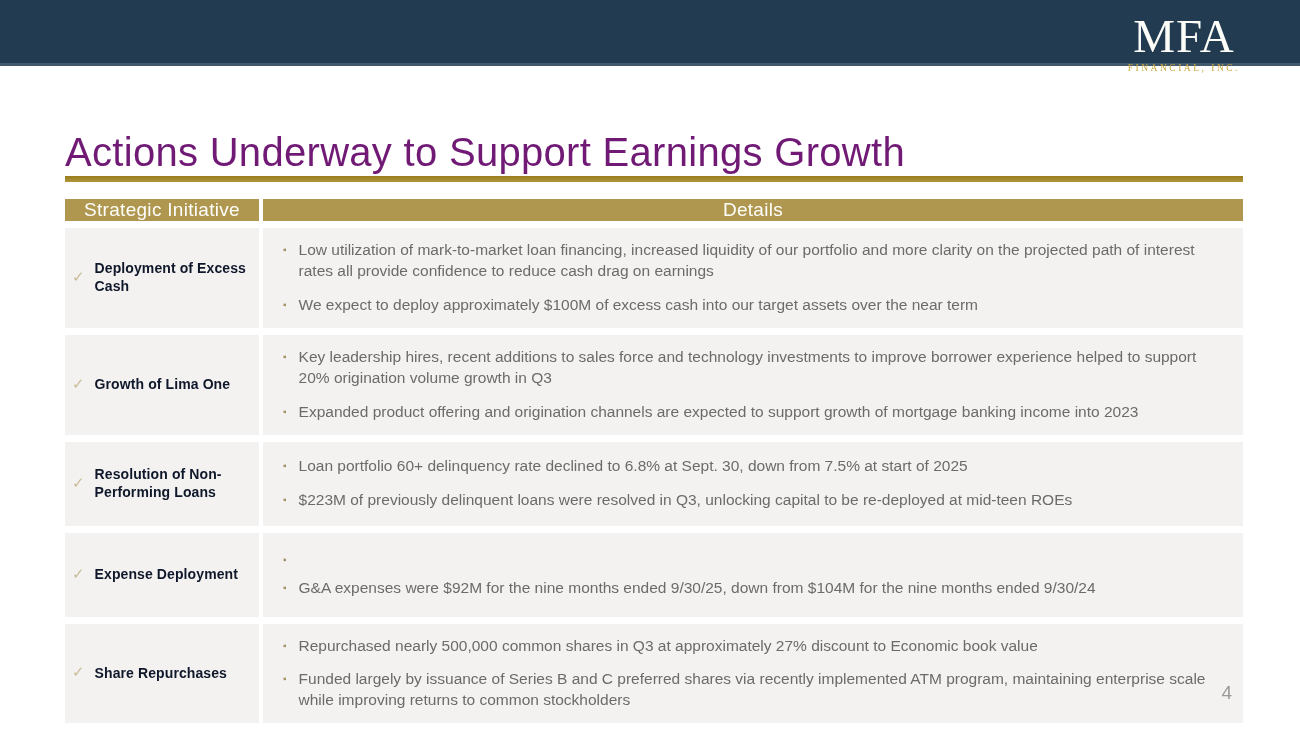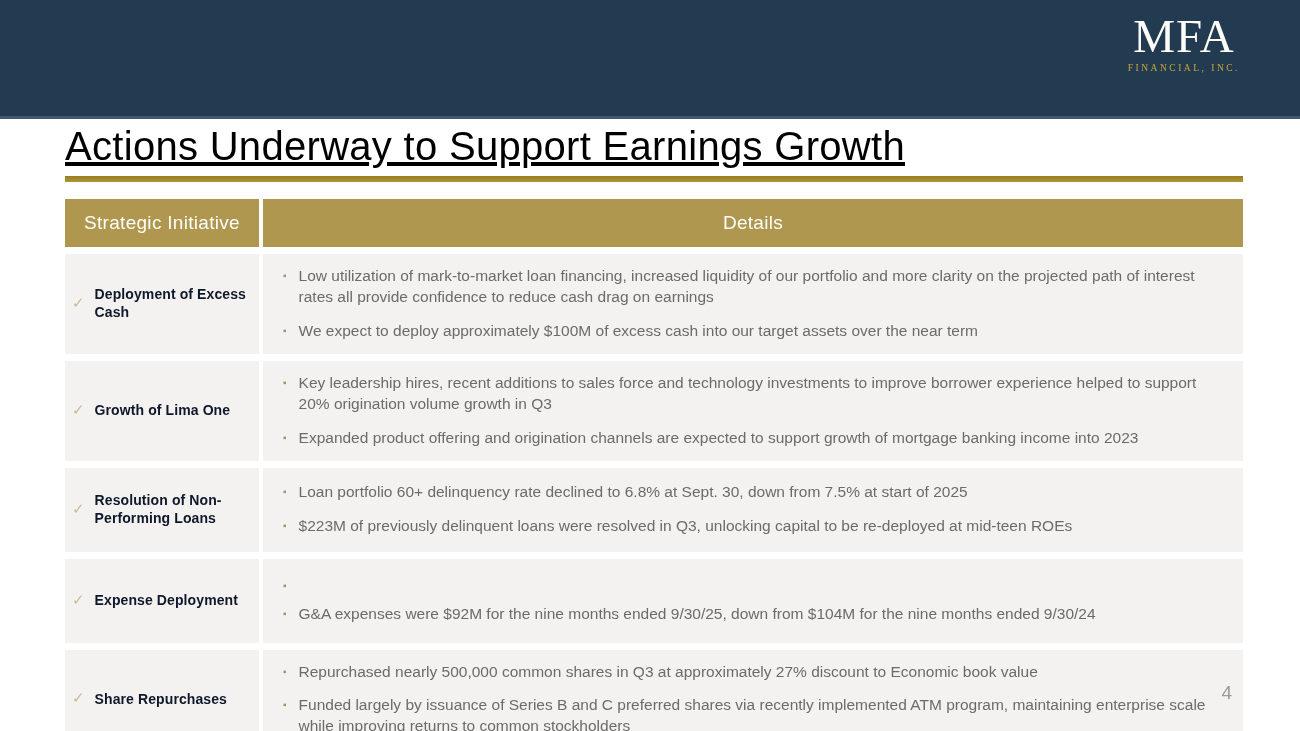--- a/index.html
+++ b/index.html
@@ -1,40 +1,40 @@
 <!DOCTYPE html>
 <html><head>
 <meta charset="utf-8">
 <style>
   * { margin:0; padding:0; box-sizing:border-box; }
   html,body { width:1300px; height:731px; overflow:hidden; background:#ffffff;
               font-family:"Liberation Sans", sans-serif; }
   .slide { position:relative; width:1300px; height:731px; background:#ffffff; }
 
   
-  .banner { position:absolute; left:0; top:0; width:1300px; height:119px;
+  .banner { position:absolute; left:0; top:0; width:1300px; height:66px;
             background:#223B50; border-bottom:3px solid #40596D; }
   .logo { position:absolute; right:60px; top:13px; text-align:center; line-height:1; }
   .logo-main { font-family:"Liberation Serif", serif; color:#FCFCF8; font-size:47px;
                font-weight:400; letter-spacing:1px; }
   .logo-sub { font-family:"Liberation Serif", serif; color:#C9A63C; font-size:9.5px;
               letter-spacing:2.5px; margin-top:4px; font-weight:400; }
 
   
-  .title { position:absolute; left:65px; top:124px; font-size:40px; font-weight:300;
-           color:#000000; letter-spacing:0.3px;text-decoration:underline; }
+  .title { position:absolute; left:65px; top:130px; font-size:40px; font-weight:300;
+           color:#701a75; letter-spacing:0.3px; }
   .title-rule { position:absolute; left:65px; top:176px; width:1178px; height:6px;
                 background:linear-gradient(#977D1E,#B0953B); }
 
   
   .mfa-table { position:absolute; left:65px; top:199px; width:1178px;
                display:flex; flex-direction:column; gap:7px; }
   .t-row { display:grid; grid-template-columns:194px 1fr; column-gap:4px; }
   .t-head-cell { background:#B09750; color:#FDFDFA; font-size:19px; font-weight:400;
-                 height:48px; display:flex; align-items:center; justify-content:center;
+                 height:22px; display:flex; align-items:center; justify-content:center;
                  letter-spacing:0.3px; }
   .cell { background:#F3F2F0; }
   .init-cell { display:flex; align-items:center; padding:10px 8px 10px 7px; min-height:84px; }
   .check { color:#C9BB97; font-size:15px; margin-right:10px; flex:0 0 auto;
            align-self:center; transform:translateY(-1px); }
   .init-label { color:#0f172a; font-size:14px; font-weight:600; line-height:1.25;
                 letter-spacing:0.1px; }
   .detail-cell { display:flex; flex-direction:column; justify-content:center;
                  gap:13px; padding:12px 18px 12px 20px; min-height:84px; }
   .bullet { display:flex; color:#6B6B6B; font-size:15.5px; line-height:1.35; }

